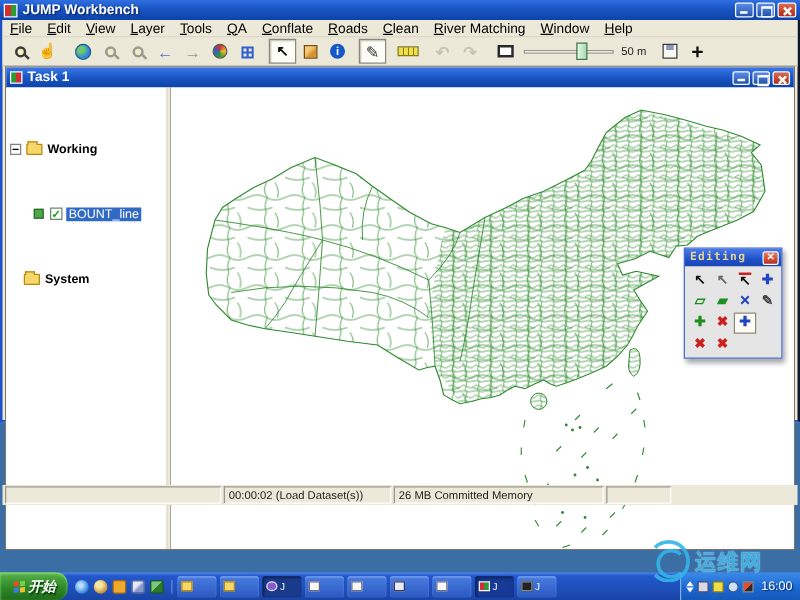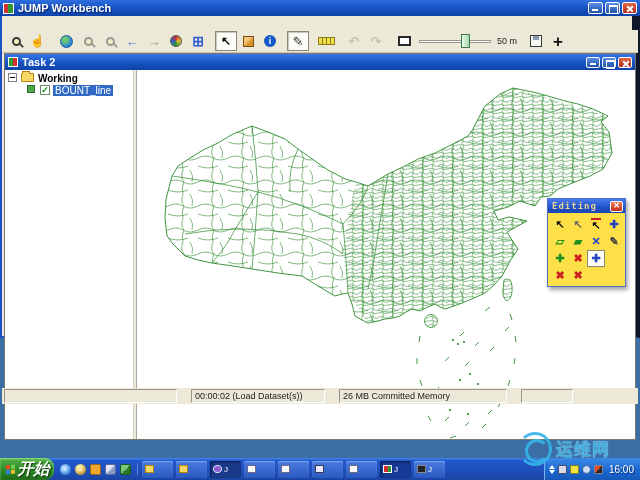--- a/index.html
+++ b/index.html
@@ -2,21 +2,21 @@
 <html><head>
 <meta charset="utf-8">
 <style>
   * { margin:0; padding:0; box-sizing:border-box; }
   html,body { width:640px; height:480px; overflow:hidden; }
   body { font-family:"Liberation Sans", sans-serif; font-size:11px; background:#3a6ea5; position:relative; }
   .screen { position:absolute; inset:0; width:640px; height:480px; }
 
   
   #app { position:absolute; left:0; top:0; width:640px; height:338px; background:#ece9d8;
-         border-left:2px solid #1c52c8; border-right:8px solid #0f172a; border-bottom:2px solid #1c52c8; }
+         border-left:2px solid #1c52c8; border-right:2px solid #0f172a; border-bottom:2px solid #1c52c8; }
   .titlebar { position:absolute; left:-2px; top:0; width:640px; height:16px;
               background:linear-gradient(180deg,#2f6fe0 0%,#1a55c4 45%,#0d43a8 100%);
               display:flex; align-items:center; padding:0 3px; color:#fff; }
   .titlebar .ttl { font-weight:bold; font-size:11px; margin-left:4px; text-shadow:1px 1px 1px #05226a; }
   .applogo { width:11px; height:11px; border:1px solid #fff;
              background:linear-gradient(90deg,#d03030 50%,#2f9a2f 50%); }
   .winbtns { margin-left:auto; display:flex; gap:2px; }
   .wbtn { width:15px; height:12px; border:1px solid #fff; border-radius:2px; color:#fff;
           background:linear-gradient(180deg,#5a8ce8,#2255a8); position:relative; }
   .wbtn.close { background:linear-gradient(180deg,#e06a4a,#b22a18); }
@@ -70,70 +70,70 @@
               display:flex; align-items:center; padding:0 3px; color:#fff; }
   .tw-title .ttl { font-weight:bold; font-size:11px; margin-left:4px; }
   .tasklogo { width:10px; height:10px; border:1px solid #fff; background:linear-gradient(90deg,#2f9a2f 50%,#d03030 50%); }
   .tw-title .winbtns .wbtn { width:14px; height:11px; }
   .tw-body { position:absolute; left:0; top:16px; right:0; bottom:0; display:flex; }
   .tree { width:128px; background:#fff; position:relative; padding-top:3px; }
   .splitter { width:4px; background:#ece9d8; border-left:1px solid #d8d4c4; border-right:1px solid #aaa89a; }
   .mapview { flex:1; background:#fff; position:relative; overflow:hidden; }
 
   
-  .trow { height:12px; display:flex; align-items:flex-start; font-size:10px; }
+  .trow { height:12px; display:flex; align-items:center; font-size:10px;margin-top:40px; }
   .expander { width:9px; height:9px; border:1px solid #808080; background:#fff; margin-left:3px; position:relative; }
   .expander::after { content:""; position:absolute; left:1px; top:3px; width:5px; height:1px; background:#000; }
   .folder { width:13px; height:9px; background:#f5d76a; border:1px solid #b8860b; border-radius:1px; position:relative; margin-left:4px; }
   .folder::before { content:""; position:absolute; left:0; top:-3px; width:6px; height:2px; background:#f5d76a; border:1px solid #b8860b; border-bottom:none; }
   .tlabel { font-weight:bold; margin-left:4px; color:#000; }
   .layer-row { margin-left:22px; }
   .swatch { width:8px; height:8px; background:#4aa84a; border:1px solid #2a6a2a; }
   .checkbox { width:10px; height:10px; background:#fff; border:1px solid #6a8a6a; margin-left:5px;
               display:flex; align-items:center; justify-content:center; font-size:9px; font-weight:bold; color:#00a000; line-height:1; }
   .layer-name { margin-left:3px; background:#316ac5; color:#fff; padding:0 2px; font-size:10px; }
 
   
-  .editpanel { position:absolute; left:410px; top:128px; width:79px; background:#fde047;
+  .editpanel { position:absolute; left:410px; top:128px; width:79px; background:#e5e5e5;
                border:1px solid #4a6fd0; box-shadow:2px 3px 4px rgba(0,0,0,.35); z-index:20; }
   .ep-title { height:14px; background:linear-gradient(180deg,#4a7bec 0%,#1e50c8 60%,#1a46b4 100%);
               display:flex; align-items:center; padding:0 2px 0 4px; }
   .ep-title .ttl { color:#e6d292; font-family:"DejaVu Sans Mono", monospace; font-weight:bold; font-size:9px; letter-spacing:1px; }
   .ep-close { margin-left:auto; width:13px; height:11px; background:linear-gradient(180deg,#e87a5a,#c03018);
               border:1px solid #fff; border-radius:2px; color:#fff; font-size:8px; font-weight:bold;
               display:flex; align-items:center; justify-content:center; line-height:1; }
   .ep-grid { display:grid; grid-template-columns:repeat(4,18px); padding:3px 2px 2px 3px; }
   .ep-tool { width:18px; height:17px; display:flex; align-items:center; justify-content:center;
              font-size:11px; font-weight:bold; line-height:1; }
   .ep-tool.pressed { background:#fdfdf4; border:1px solid #8a887a; }
   .c-blk { color:#111; } .c-gry { color:#666; } .c-blu { color:#2244c0; }
   .c-grn { color:#1f8f1f; } .c-red { color:#cc2020; } .c-pen { color:#444; }
   .ovl { border-top:2px solid #cc2020; }
   .ep-optwrap { padding:3px; border-top:1px solid #c8c4b4; }
   .ep-options { width:100%; height:15px; background:#ece9d8; border:1px solid #8a887a; border-radius:2px;
                 font-size:9px; color:#222; display:flex; align-items:center; justify-content:center; }
 
   
   .statusbar { position:absolute; left:0; top:388px; width:636px; height:16px; background:#ece9d8;
-               display:flex; gap:14px; padding:1px 2px; }
+               display:flex; gap:2px; padding:1px 2px; }
   .spanel { border:1px solid; border-color:#9a978a #fff #fff #9a978a; background:#ece9d8;
             font-size:9px; color:#222; display:flex; align-items:center; padding:0 3px; overflow:hidden; white-space:nowrap; }
   .sp1 { width:173px; } .sp2 { width:134px; } .sp3 { width:168px; } .sp4 { width:52px; } .sp5 { flex:1; }
 
   
   .taskbarxp { position:absolute; left:0; top:458px; width:640px; height:22px;
                background:linear-gradient(180deg,#4a86e8 0%,#2258cc 12%,#1e4eb8 60%,#1a44a4 100%); display:flex; align-items:center; }
   .startbtn { height:22px; width:54px; border-radius:0 9px 9px 0;
               background:linear-gradient(180deg,#5ab04a 0%,#2f8a28 55%,#1f6a1a 100%);
               display:flex; align-items:center; justify-content:center; gap:3px;
               box-shadow:inset 0 1px 2px #8ae87a; }
   .startflag { width:10px; height:10px; display:grid; grid-template-columns:5px 5px; transform:skewY(-5deg); }
   .startflag i { width:4px; height:4px; margin:0.5px; }
   .sf1{background:#e84a2a;} .sf2{background:#6fd04a;} .sf3{background:#3a7be8;} .sf4{background:#f0c030;}
-  .startlabel { color:#fff; font-weight:bold; font-style:italic; font-size:16px; text-shadow:1px 1px 1px #0a3a0a;text-align:right; }
+  .startlabel { color:#fff; font-weight:bold; font-style:italic; font-size:11px; text-shadow:1px 1px 1px #0a3a0a;text-align:right; }
   .quicklaunch { display:flex; align-items:center; gap:4px; padding:0 6px; border-right:1px solid #5a86e0; }
   .ql { width:11px; height:11px; border-radius:2px; }
   .ql-ie { border-radius:50%; background:radial-gradient(circle at 40% 40%,#bfe0ff 15%,#2f7fd8 70%); }
   .ql-msn { border-radius:50%; background:radial-gradient(circle at 40% 35%,#f8e8a0 25%,#b8862a 75%); }
   .ql-fold { background:#f0a830; border:1px solid #a06a10; }
   .ql-media { background:linear-gradient(135deg,#e8e8f8 40%,#8a98c8 60%); border:1px solid #5a68a0; }
   .ql-exp { background:linear-gradient(135deg,#7ac87a 50%,#2a7a2a 50%); border:1px solid #1a5a1a; }
   .tasks { display:flex; align-items:center; gap:3px; padding:0 4px; flex:1; }
   .task-btn { width:31px; height:17px; border-radius:2px; background:linear-gradient(180deg,#4a7be0,#2a5ac0);
               box-shadow:inset 0 1px 1px #7aa6f0; display:flex; align-items:center; gap:2px; padding:0 3px;
@@ -178,20 +178,34 @@
     <div class="titlebar">
       <div class="applogo"></div>
       <span class="ttl">JUMP Workbench</span>
       <div class="winbtns">
         <div class="wbtn minb"></div>
         <div class="wbtn maxb"></div>
         <div class="wbtn close"></div>
       </div>
     </div>
 
+    <div class="menubar">
+      <span class="menu-item">File</span>
+      <span class="menu-item">Edit</span>
+      <span class="menu-item">View</span>
+      <span class="menu-item">Layer</span>
+      <span class="menu-item">Tools</span>
+      <span class="menu-item">QA</span>
+      <span class="menu-item">Conflate</span>
+      <span class="menu-item">Roads</span>
+      <span class="menu-item">Clean</span>
+      <span class="menu-item">River Matching</span>
+      <span class="menu-item">Window</span>
+      <span class="menu-item">Help</span>
+    </div>
 
     <div class="toolbar">
       <div class="tbtn">
           <div class="mag"></div>
         </div>
       <div class="tbtn">
           <span class="cursorg">☝</span>
         </div>
       <div class="gap"></div>
       <div class="tbtn">
@@ -253,39 +267,44 @@
           <div class="floppy"></div>
         </div>
       <div class="tbtn">
           <span class="plusg">+</span>
         </div>
     </div>
 
     <div class="taskwin">
       <div class="tw-title">
         <div class="tasklogo"></div>
-        <span class="ttl">Task 2</span>
+        <span class="ttl">Task 1</span>
         <div class="winbtns">
           <div class="wbtn minb"></div>
           <div class="wbtn maxb"></div>
           <div class="wbtn close"></div>
         </div>
       </div>
       <div class="tw-body">
 
         <div class="tree">
           <div class="trow">
             <div class="expander"></div>
             <div class="folder"></div>
             <span class="tlabel">Working</span>
           </div>
           <div class="trow layer-row">
             <div class="swatch"></div>
             <div class="checkbox">✓</div>
             <span class="layer-name">BOUNT_line</span>
+          </div>
+          <div class="trow">
+            <div style="width:10px"></div>
+            <div class="folder"></div>
+            <span class="tlabel">System</span>
           </div>
         </div>
 
         <div class="splitter"></div>
 
         <div class="mapview">
           <svg width="497" height="368" viewBox="0 0 497 368" style="position:absolute;left:1px;top:4px;">
             <defs>
               <pattern id="pd" width="10" height="8" patternUnits="userSpaceOnUse">
                 <path d="M0,4 Q2,1 5,3 T10,4 M5,0 Q6,3 4,5 Q5,7 6,8 M0,7 Q3,6 5,7 T10,7" stroke="#2d8a2d" stroke-width="0.55" fill="none"></path>

